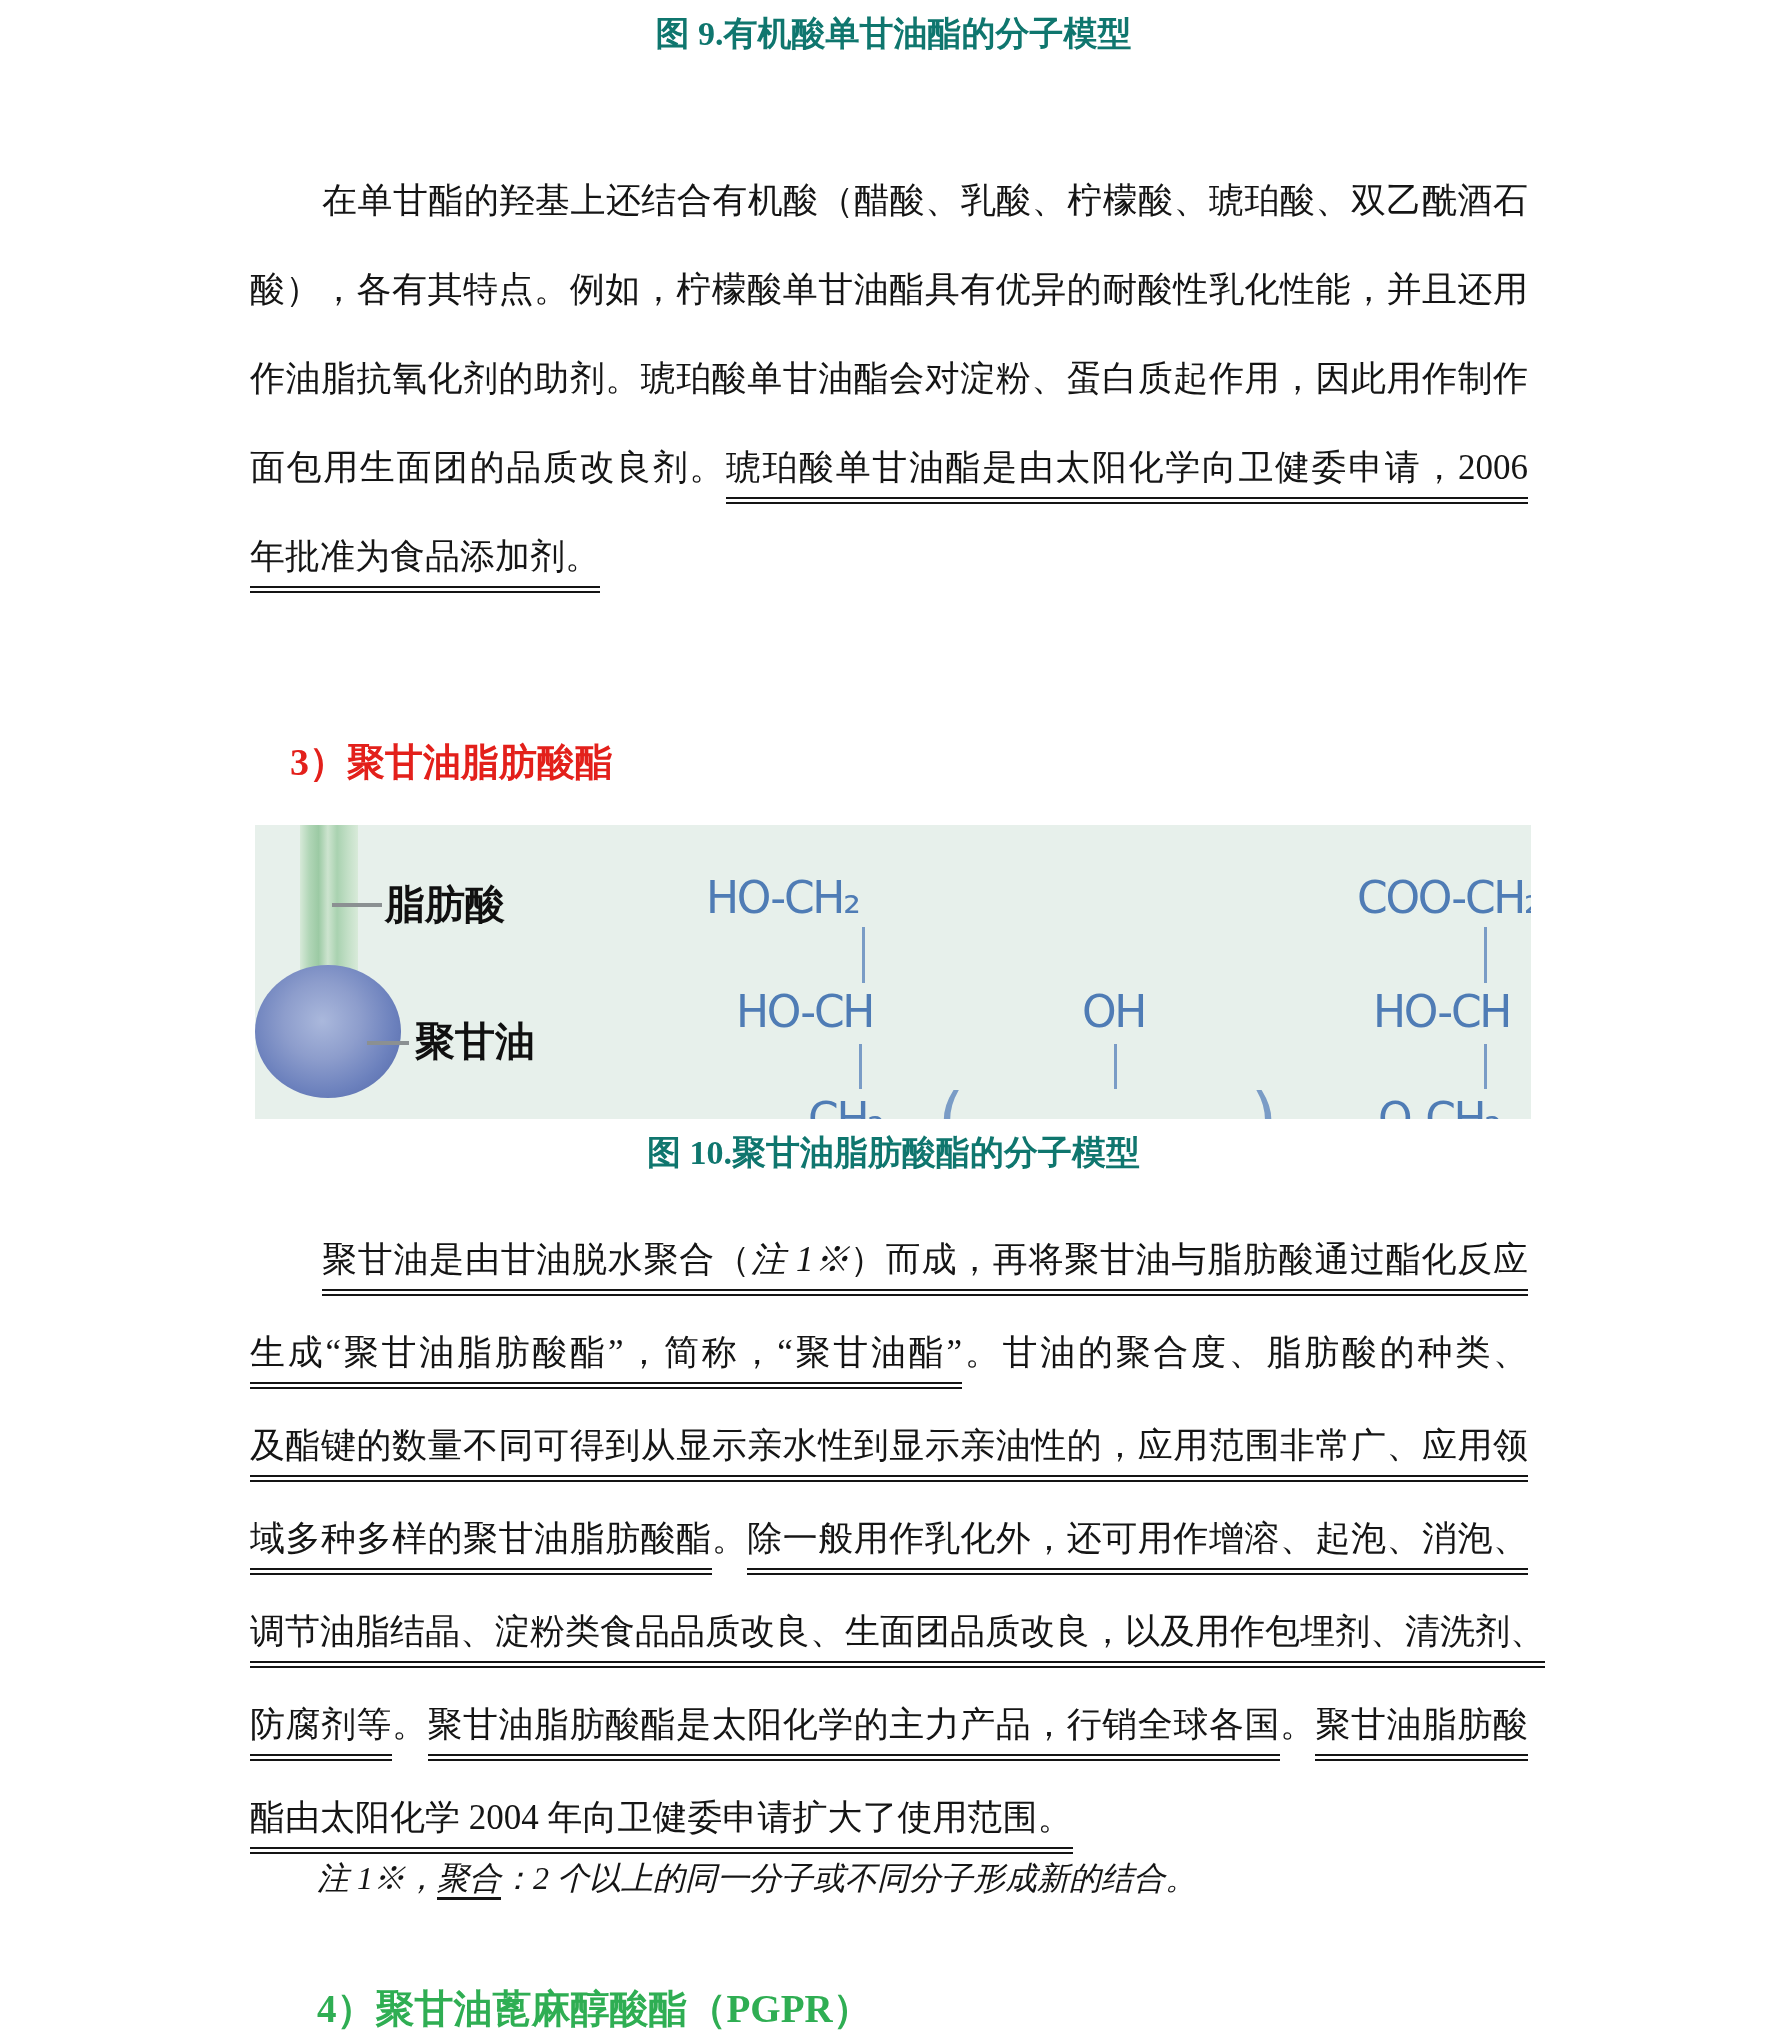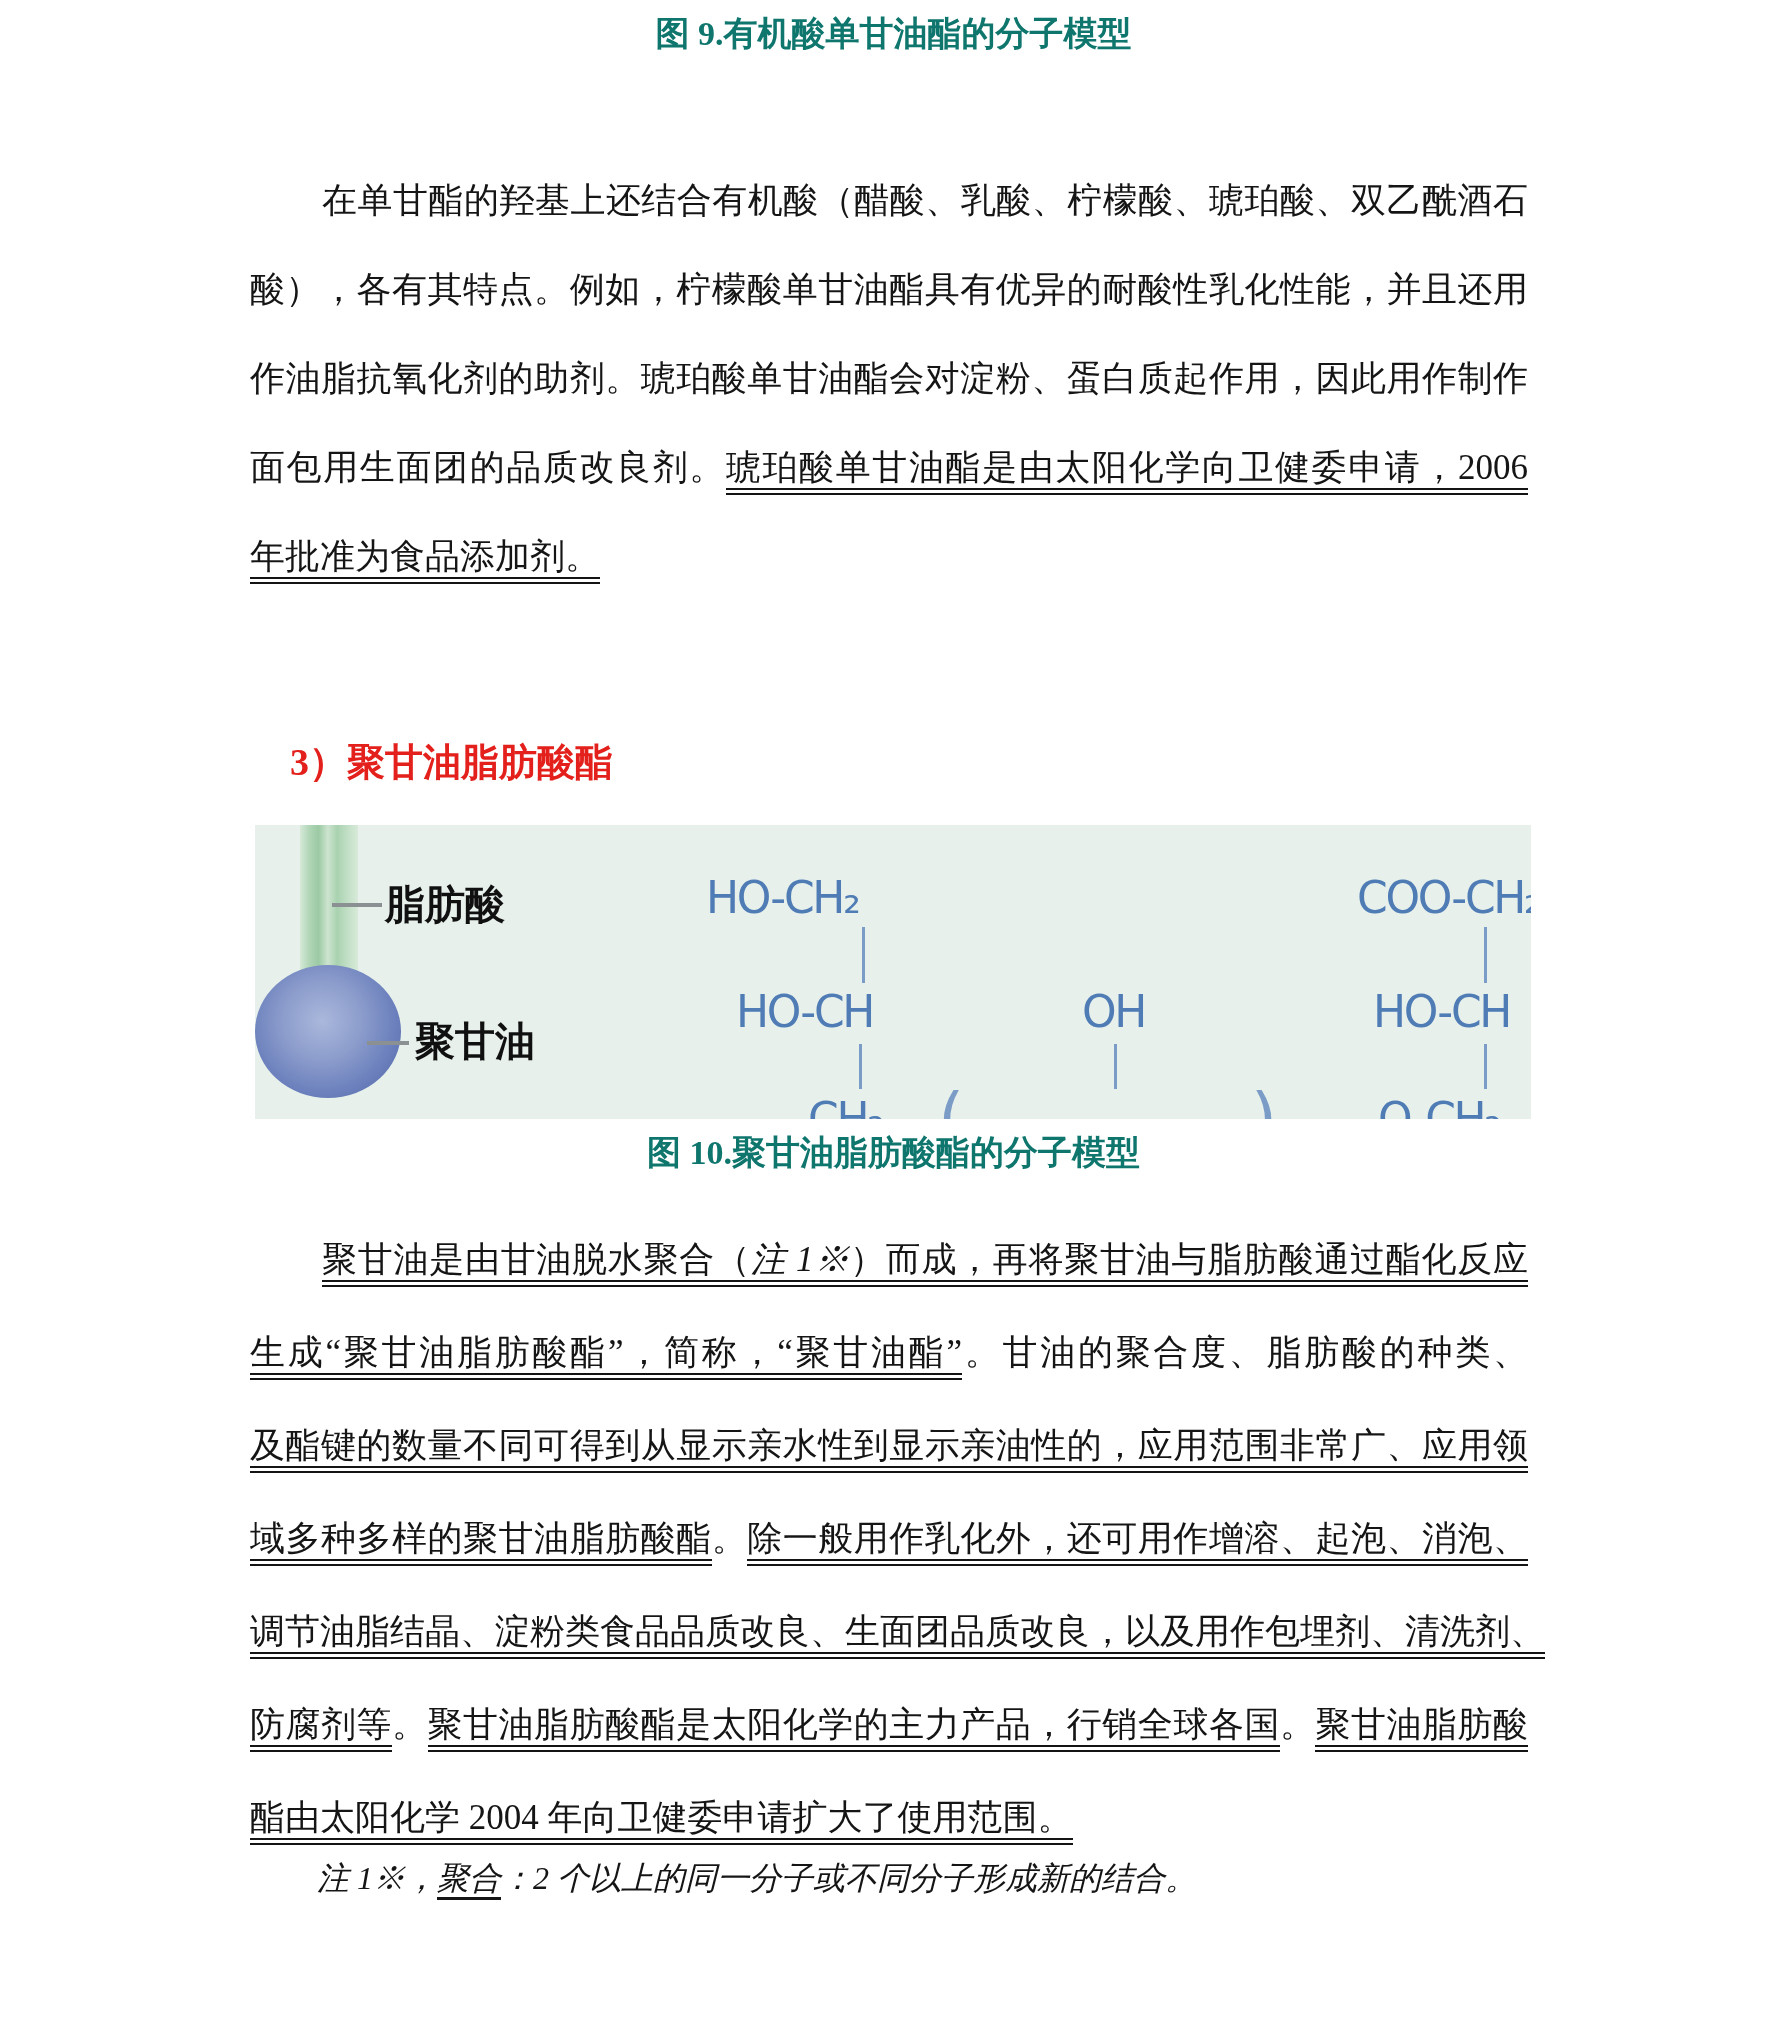--- a/index.html
+++ b/index.html
@@ -14,21 +14,21 @@
   #h3{top:737px;left:290px;font-size:38px;color:#e3201b;}
   #h4{top:1982px;left:317px;font-size:39px;color:#2fae53;}
 
   
   .para{position:absolute;left:250px;width:1278px;font-size:35px;}
   #para1{top:156px;line-height:89px;}
   #para2{top:1213px;line-height:93px;}
   .line{white-space:nowrap;}
   .fill{text-align:justify;text-align-last:justify;}
   .ind{text-indent:72px;}
-  .u{border-bottom:7px double #141414;padding-bottom:1px;}
+  .u{border-bottom:7px double #141414;padding-bottom:10px;}
   .b{font-weight:normal;}
   .i{font-style:italic;}
   .nu{text-decoration:underline;text-decoration-thickness:3.1px;text-underline-offset:7.8px;}
 
   #note{position:absolute;left:317px;top:1854px;font-size:32px;line-height:49px;}
 
   
   #fig{position:absolute;left:255px;top:825px;width:1276px;height:294px;background:#e7f0eb;overflow:hidden;}
   #bar{position:absolute;left:45px;top:0;width:58px;height:153px;
        background:linear-gradient(90deg,#d6e9d8 0%,#b1d6b7 16%,#9ccaa4 32%,#cde4cf 48%,#a9d2b0 64%,#c2dfc6 82%,#d8ead9 100%);}
@@ -118,15 +118,16 @@
       <div class="line fill"><span class="seg u">域多种多样的聚甘油脂肪酸酯</span><span class="seg">。</span><span class="seg u">除一般用作乳化外，还可用作增溶、起泡、消泡、</span></div>
       <div class="line fill"><span class="seg u">调节油脂结晶、淀粉类食品品质改良、生面团品质改良，以及用作包埋剂、清洗剂、</span></div>
       <div class="line fill"><span class="seg u">防腐剂等</span><span class="seg">。</span><span class="seg u">聚甘油脂肪酸酯是太阳化学的主力产品，行销全球各国</span><span class="seg">。</span><span class="seg u">聚甘油脂肪酸</span></div>
       <div class="line"><span class="seg u">酯由太阳化学 2004 年向卫健委申请扩大了使用范围。</span></div>
     </div>
 
   <div id="note">
       <div class="line"><span class="seg i">注 1※，</span><span class="seg i nu">聚合</span><span class="seg i">：2 个以上的同一分子或不同分子形成新的结合。</span></div>
     </div>
 
+  <div id="h4" class="hd">4）聚甘油蓖麻醇酸酯（PGPR）</div>
 
 </div>
 
 
 </body></html>

